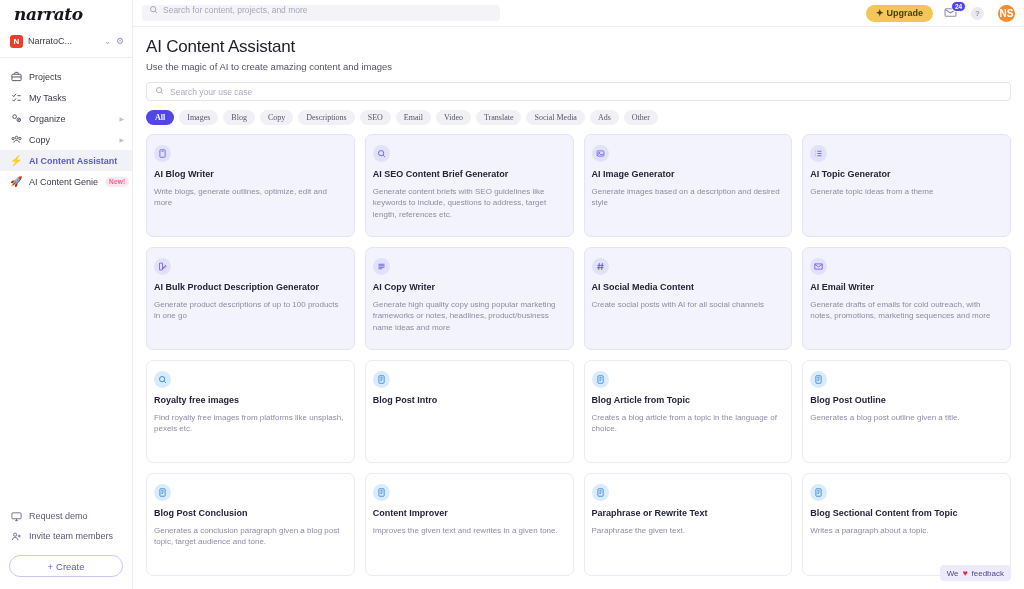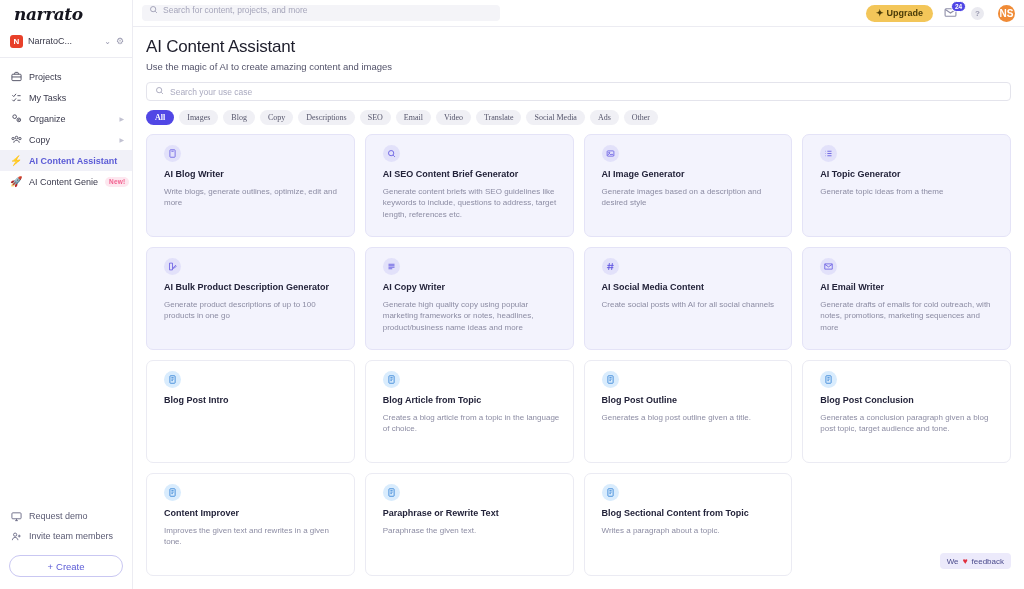--- a/index.html
+++ b/index.html
@@ -152,38 +152,38 @@
     display: flex; align-items: center; cursor: pointer; white-space: nowrap;
   }
   .chip.active { background: #5147e5; color: #fff; font-weight: 600; padding: 0 9px; }
 
   .grid {
     margin-top: 9px;
     display: grid; grid-template-columns: repeat(4, 1fr);
     gap: 10px 10px;
   }
   .card {
-    border-radius: 7px; padding: 10px 10px 10px 17px;
+    border-radius: 7px; padding: 10px 10px 10px 7px;
     height: 103px; cursor: pointer; overflow: hidden;
   }
   .card.purple { background: #f3f3fd; border: 1px solid #e4e3f7; }
   .card.white  { background: #ffffff; border: 1px solid #ebebf3; }
   .card-ico {
     width: 17px; height: 17px; border-radius: 50%;
     display: flex; align-items: center; justify-content: center;
     margin-bottom: 7px;
   }
   .card.purple .card-ico { background: #e2e1fa; color: #5d52e0; }
   .card.white  .card-ico { background: #d9ecfd; color: #2176d2; }
   .card-ico svg { width: 9px; height: 9px; display: block; }
   .card-title { font-size: 9px; font-weight: 600; color: #23233a; line-height: 1.3; }
   .card-desc { font-size: 8px; color: #8c8ca3; line-height: 1.45; margin-top: 5px; }
 
   .feedback {
-    position: absolute; right: 13px; bottom: 20px;
+    position: absolute; right: 13px; bottom: 8px;
     background: #eceafb; border-radius: 4px;
     padding: 3px 7px; font-size: 8px; color: #4a4a8c;
     display: flex; align-items: center; gap: 4px; cursor: pointer;
   }
   .feedback .heart { color: #e0303f; font-size: 8.5px; }
 </style>
 </head>
 <body>
 
 <div class="app">
@@ -442,20 +442,30 @@
           <div class="card-ico">
             <svg viewBox="0 0 24 24" fill="currentColor">
                 <path d="M2 5h20v14H2z" fill="none" stroke="currentColor" stroke-width="2"></path>
                 <path d="M2.5 6.5L12 13l9.5-6.5" fill="none" stroke="currentColor" stroke-width="2"></path>
               </svg>
           </div>
           <div class="card-title">AI Email Writer</div>
           <div class="card-desc">Generate drafts of emails for cold outreach, with notes, promotions, marketing sequences and more</div>
         </div>
 
+        <div class="card white">
+          <div class="card-ico">
+            <svg viewBox="0 0 24 24" fill="none" stroke="currentColor" stroke-width="2.2">
+                <circle cx="11" cy="11" r="7"></circle>
+                <path d="M16.5 16.5L21 21"></path>
+              </svg>
+          </div>
+          <div class="card-title">Royalty free images</div>
+          <div class="card-desc">Find royalty free images from platforms like unsplash, pexels etc.</div>
+        </div>
 
         <div class="card white">
           <div class="card-ico">
             <svg viewBox="0 0 24 24" fill="none" stroke="currentColor" stroke-width="2">
                 <rect x="5" y="2" width="14" height="20" rx="2"></rect>
                 <path d="M9 7h6M9 11h6M9 15h4"></path>
               </svg>
           </div>
           <div class="card-title">Blog Post Intro</div>
         </div>

